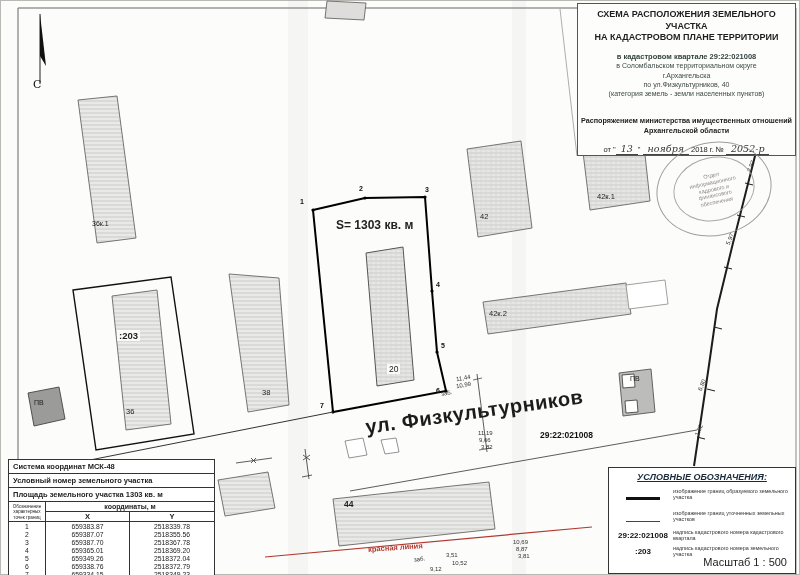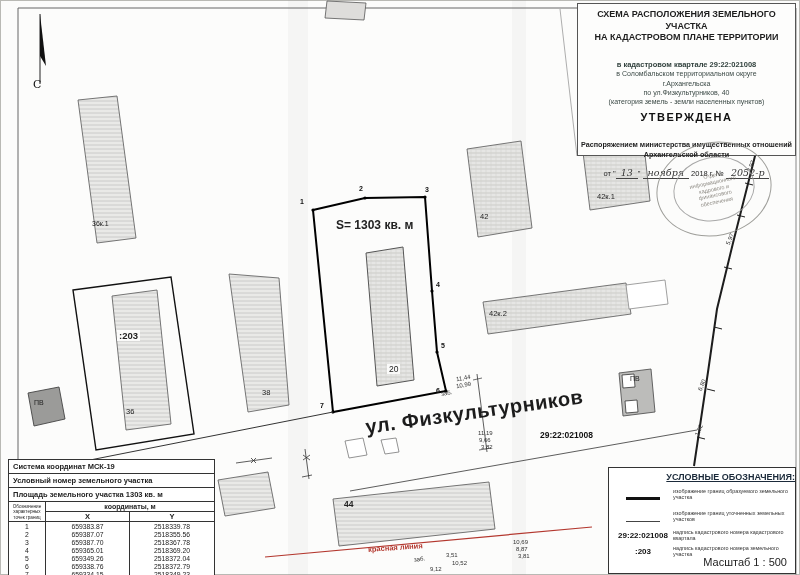--- a/index.html
+++ b/index.html
@@ -5,21 +5,21 @@
   html,body{margin:0;padding:0;background:#e8e8e6;}
   .page{position:relative;width:800px;height:575px;background:#fcfcfb;overflow:hidden;
         font-family:"Liberation Sans",sans-serif;color:#222;box-shadow:inset 0 0 0 1px #b9b9b4;}
   .abs{position:absolute;}
   .streak{position:absolute;top:0;height:575px;background:rgba(150,150,150,.07);pointer-events:none;}
   svg{position:absolute;left:0;top:0;}
   
   .title-block{left:577px;top:3px;width:219px;height:153px;border:1px solid #555;background:#fdfdfc;
                text-align:center;padding-top:5px;box-sizing:border-box;}
   .tb-main{font-weight:bold;font-size:9px;line-height:1.3;color:#1d1d1d;text-align:center;}
-  .tb-quarter{font-weight:bold;font-size:7.5px;margin-top:16px;color:#31413d;}
+  .tb-quarter{font-weight:bold;font-size:7.5px;margin-top:8px;color:#31413d;}
   .tb-sub{font-size:7px;color:#3c4a46;line-height:1.35;}
   .tb-approved{font-weight:bold;font-size:11px;letter-spacing:1.5px;margin-top:4px;color:#111;}
   .tb-order{font-weight:bold;font-size:7.2px;margin-top:17px;line-height:1.35;color:#222;}
   .tb-date{font-size:7.5px;margin-top:8px;color:#222;}
   .hand{font-family:"DejaVu Serif",serif;font-style:italic;font-size:9.5px;color:#333;
         border-bottom:.8px solid #444;padding:0 5px;}
   
   .stamp{left:656px;top:142px;width:114px;height:92px;border:1.4px solid #8e8e89;border-radius:50%;
          transform:rotate(-12deg);display:flex;align-items:center;justify-content:center;opacity:.85;}
   .stamp-inner{width:80px;height:62px;border:1px solid #999;border-radius:50%;display:flex;
@@ -40,22 +40,22 @@
   .ct-row{border-bottom:1px solid #333;padding:2px 0 2px 4px;font-weight:bold;font-size:7.5px;}
   .ct-grid{display:grid;grid-template-columns:37px 84px 84px;}
   .ct-grid .c{border-right:1px solid #333;border-bottom:1px solid #333;text-align:center;}
   .ct-head-pts{font-size:4.6px;line-height:1.15;padding-top:2px;grid-row:span 2;font-weight:normal;color:#222;}
   .ct-head-coords{grid-column:span 2;font-weight:bold;font-size:7px;padding:1px 0;border-right:none;}
   .ct-xy{font-weight:bold;font-size:7.5px;padding:0;}
   .ct-cell{font-size:6.8px;padding:.5px 0;border-bottom:none;}
   .ct-data .c{border-bottom:none;}
   
   .legend{left:608px;top:467px;width:188px;height:107px;border:1px solid #333;background:#fff;box-sizing:border-box;}
-  .legend-title{font-weight:bold;font-size:9px;text-decoration:underline;
-                text-align:right;margin-top:4px;color:#1b2a3a;}
+  .legend-title{font-weight:bold;font-style:italic;font-size:9px;text-decoration:underline;
+                text-align:center;margin-top:4px;color:#1b2a3a;}
   .legend-row{display:flex;align-items:center;margin:4px 4px 0 4px;}
   .legend-sample{width:60px;text-align:center;flex:none;}
   .legend-text{font-size:5.4px;color:#333;line-height:1.1;}
   .sample-thick{display:inline-block;width:34px;height:3px;background:#111;}
   .sample-thin{display:inline-block;width:34px;height:1px;background:#444;}
   .sample-code{font-weight:bold;font-size:8px;color:#111;}
   .legend-scale{position:absolute;right:8px;bottom:5px;font-size:11px;color:#222;}
 </style>
 </head>
 <body>
@@ -201,21 +201,20 @@
   <span class="meas" style="left:414px;top:556px;transform:rotate(-8deg);">заб.</span>
 
   <div class="abs title-block">
     <div class="tb-main">СХЕМА РАСПОЛОЖЕНИЯ ЗЕМЕЛЬНОГО УЧАСТКА</div>
     <div class="tb-main">НА КАДАСТРОВОМ ПЛАНЕ ТЕРРИТОРИИ</div>
     <div class="tb-quarter">в кадастровом квартале 29:22:021008</div>
     <div class="tb-sub">в  Соломбальском территориальном округе</div>
     <div class="tb-sub">г.Архангельска</div>
     <div class="tb-sub">по ул.Физкультурников, 40</div>
     <div class="tb-sub">(категория земель - земли населенных пунктов)</div>
-    <div class="tb-approved">УТВЕРЖДЕНА</div>
     <div class="tb-order">
       <span>Распоряжением министерства имущественных отношений</span><br>
       <span>Архангельской области</span>
     </div>
     <div class="tb-date">
       <span>от "</span><span class="hand">13</span><span>"</span>
       <span class="hand">ноября</span>
       <span>2018 г. №</span>
       <span class="hand">2052-р</span>
     </div>
@@ -227,21 +226,21 @@
         <div>Отдел</div>
         <div>информационного</div>
         <div>кадрового и</div>
         <div>финансового</div>
         <div>обеспечения</div>
       </div>
     </div>
   </div>
 
   <div class="abs coord-table">
-    <div class="ct-row">Система координат МСК-19</div>
+    <div class="ct-row">Система координат МСК-48</div>
     <div class="ct-row">Условный номер земельного участка</div>
     <div class="ct-row">Площадь земельного участка  1303 кв. м</div>
     <div class="ct-grid">
       <div class="c ct-head-pts">Обозначение характерных точек границ</div>
       <div class="c ct-head-coords" style="border-right:none;">координаты, м</div>
       <div class="c ct-xy">X</div>
       <div class="c ct-xy" style="border-right:none;">Y</div>
     </div>
     <div class="ct-grid ct-data">
       <div class="c ct-cell">1</div>

